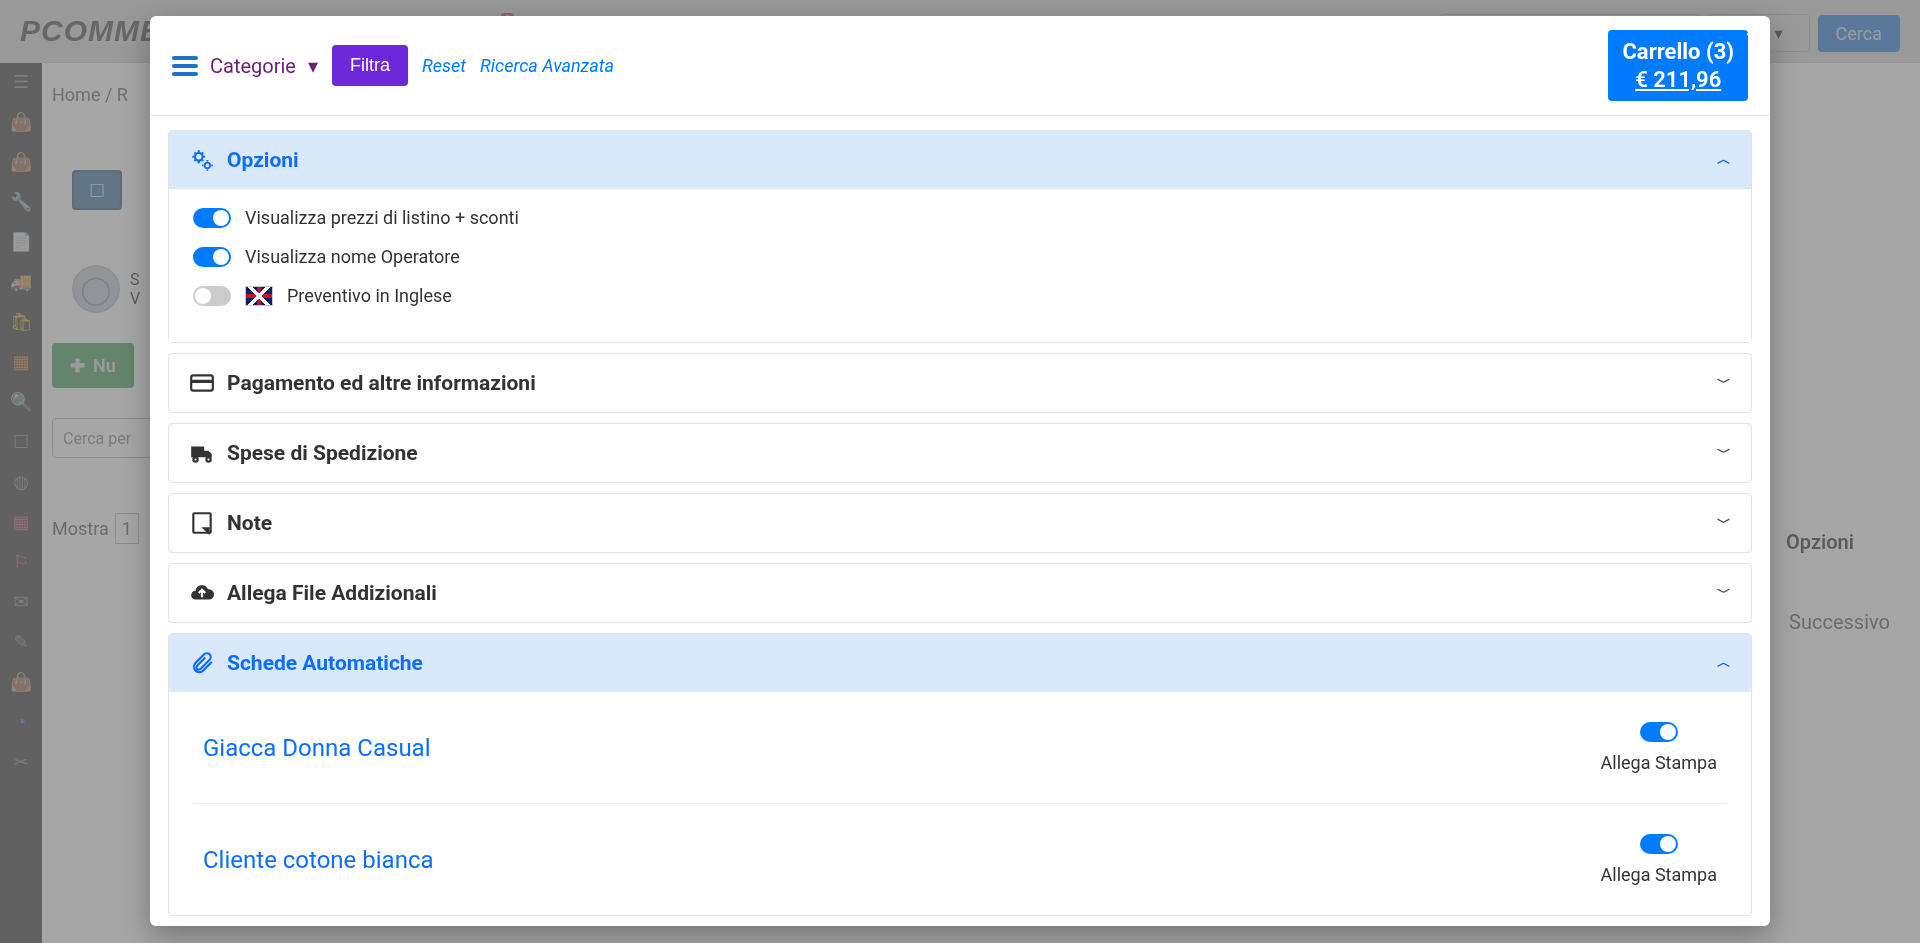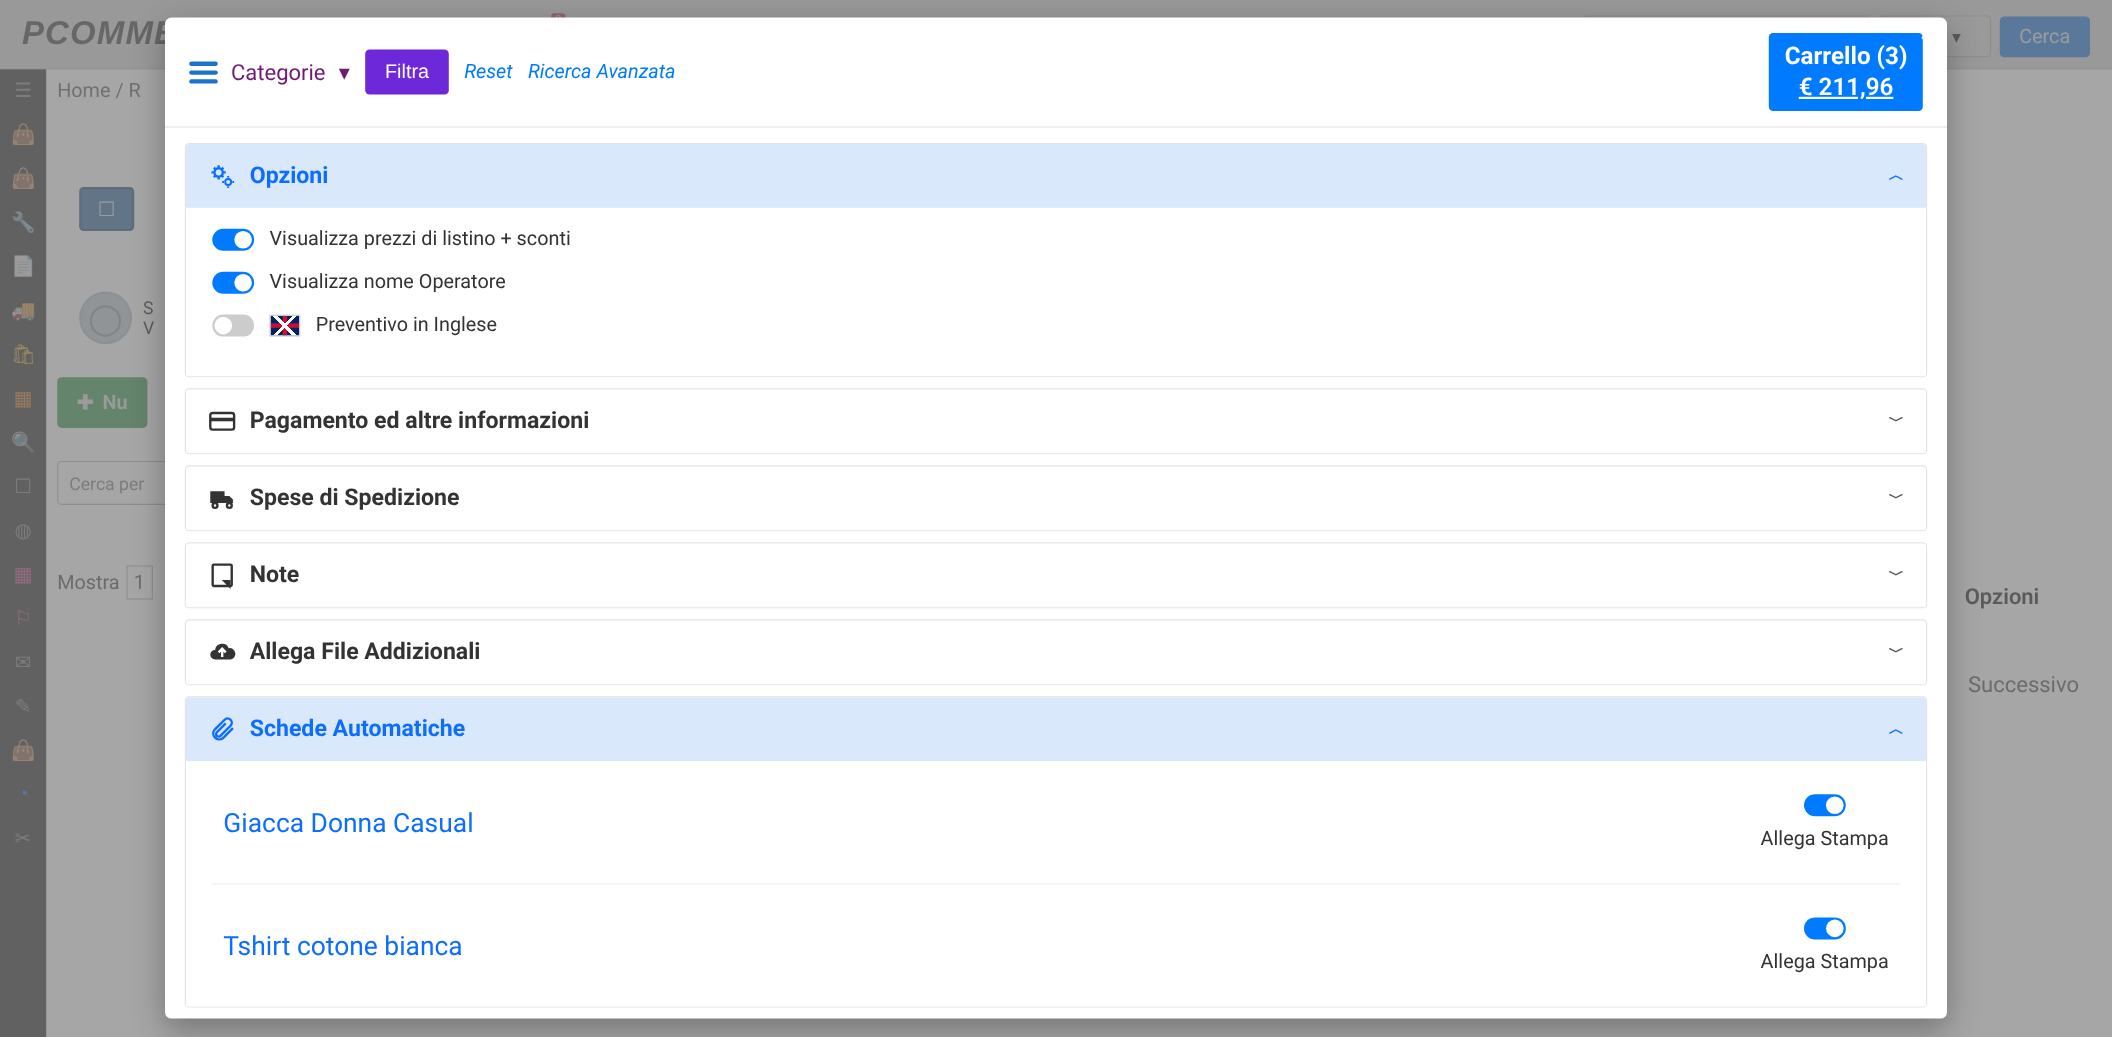--- a/index.html
+++ b/index.html
@@ -12,21 +12,21 @@
 .bg-nav-item { display: flex; align-items: center; gap: 6px; font-size: 18px; color: #444; }
 .bg-badge { position: relative; }
 .bg-badge::after { content: attr(data-count); position: absolute; top: -8px; right: -10px; background: #dc3545; color: #fff; font-size: 10px; padding: 1px 4px; border-radius: 3px; }
 .bg-sidebar { position: absolute; left: 0; top: 63px; bottom: 0; width: 42px; background: #1a1a1a; display: flex; flex-direction: column; align-items: center; padding-top: 8px; gap: 18px; }
 .bg-sidebar-icon { width: 22px; height: 22px; color: #888; font-size: 18px; text-align: center; }
 .bg-sidebar-icon.teal { color: #17a2b8; }
 .bg-sidebar-icon.amber { color: #ffc107; }
 .bg-sidebar-icon.orange { color: #fd7e14; }
 .bg-sidebar-icon.pink { color: #e83e8c; }
 .bg-sidebar-icon.blue { color: #007bff; }
-.bg-breadcrumb { position: absolute; left: 52px; top: 72px; font-size: 18px; color: #555; }
+.bg-breadcrumb { position: absolute; left: 52px; top: 84px; font-size: 18px; color: #555; }
 .bg-main { position: absolute; left: 52px; top: 120px; right: 20px; }
 .bg-box { width: 50px; height: 40px; background: #1c6ab3; border: 2px solid #0d4a80; border-radius: 4px; margin: 50px 0 0 20px; display: flex; align-items: center; justify-content: center; color: #fff; font-size: 18px; }
 .bg-avatar-row { display: flex; align-items: center; gap: 10px; margin: 55px 0 0 20px; }
 .bg-avatar { width: 48px; height: 48px; border-radius: 50%; background: #dbe8f4; border: 2px solid #c2d4e4; display: flex; align-items: center; justify-content: center; color: #8aa6c2; font-size: 28px; }
 .bg-new-btn { margin: 30px 0 0 0; background: #28a745; color: #fff; padding: 12px 18px; border-radius: 4px; display: inline-flex; align-items: center; gap: 8px; font-size: 18px; font-weight: 600; }
 .bg-search-small { margin: 30px 0 0 0; width: 140px; height: 40px; border: 1px solid #ccc; border-radius: 4px; padding: 0 10px; font-size: 16px; color: #888; display: flex; align-items: center; }
 .bg-mostra { margin: 55px 0 0 0; font-size: 18px; color: #444; display: flex; align-items: center; gap: 6px; }
 .bg-searchbar-top { position: absolute; right: 20px; top: 14px; display: flex; align-items: center; gap: 8px; }
 .bg-search-input { width: 260px; height: 38px; border: 1px solid #ccc; border-radius: 4px; padding: 0 10px; font-size: 16px; }
 .bg-select-client { height: 38px; border: 1px solid #ccc; border-radius: 4px; padding: 0 26px 0 10px; font-size: 16px; display: flex; align-items: center; background: #fff; position: relative; }
@@ -282,21 +282,21 @@
         </div>
         <div class="acc-body" style="padding:0 24px;">
           <div class="schede-item">
             <a class="schede-link">Giacca Donna Casual</a>
             <div class="schede-toggle">
               <span class="switch on"></span>
               <span>Allega Stampa</span>
             </div>
           </div>
           <div class="schede-item">
-            <a class="schede-link">Tshirt cotone bianca</a>
+            <a class="schede-link">Cliente cotone bianca</a>
             <div class="schede-toggle">
               <span class="switch on"></span>
               <span>Allega Stampa</span>
             </div>
           </div>
         </div>
       </div>
 
     </div>
   </div>

